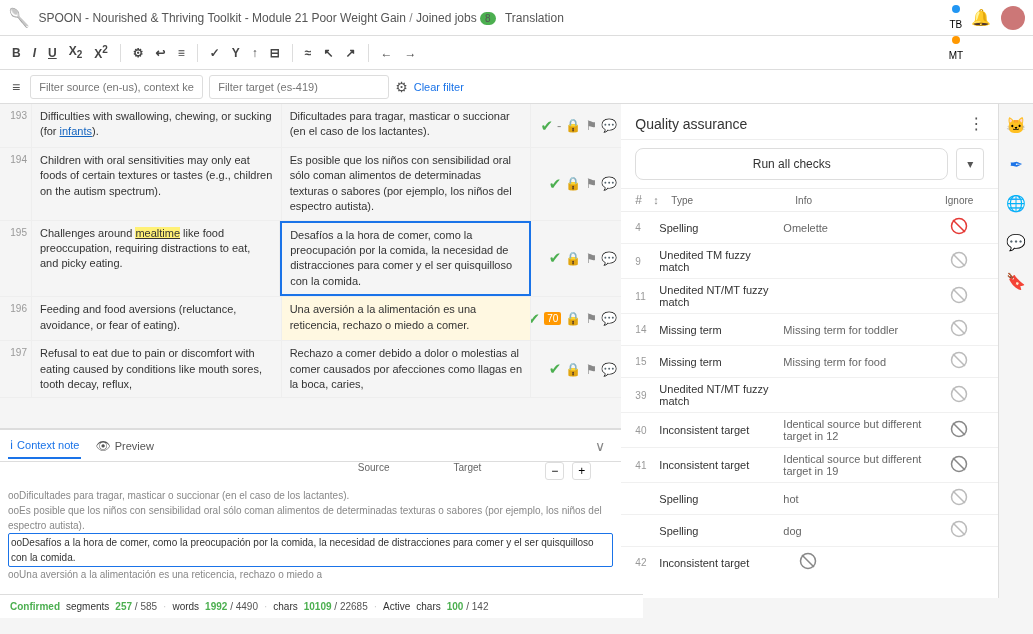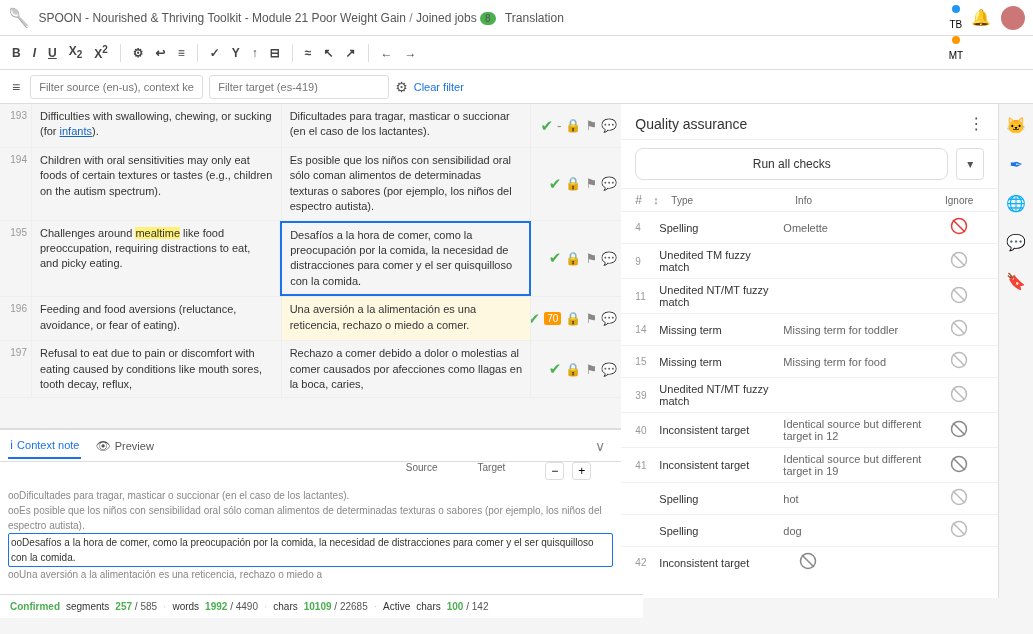--- a/index.html
+++ b/index.html
@@ -84,21 +84,21 @@
     }
     .segment-actions {
       width: 90px; min-width: 90px; display: flex; align-items: center;
       justify-content: flex-end; gap: 4px; padding: 0 4px;
     }
     .seg-icon { font-size: 13px; color: #888; cursor: pointer; }
     .seg-status-green { color: #4caf50; font-size: 15px; }
     .seg-score { font-size: 10px; background: #ff9800; color: #fff; border-radius: 2px; padding: 1px 3px; }
 
     
-    .hl-yellow { background: #fff176; }
+    .hl-yellow { background: #fff176; text-decoration: underline; }
     .hl-blue-underline { text-decoration: underline; color: #1565c0; text-align: center; }
 
     
     .bottom-panel {
       height: 170px; border-top: 2px solid #ddd; background: #fff;
       display: flex; flex-direction: column;
     }
     .bottom-tabs {
       display: flex; align-items: center; height: 32px; border-bottom: 1px solid #ddd;
       padding: 0 8px; gap: 12px;
@@ -109,21 +109,21 @@
     }
     .bottom-tab.active { color: #1a73e8; border-bottom: 2px solid #1a73e8; }
     .bottom-tab-icon { font-size: 12px; }
     .bottom-content {
       flex: 1; overflow-y: auto; padding: 6px 8px; font-size: 11px; color: #333; line-height: 1.5;
     }
     .bottom-right-icon {
       margin-left: auto; font-size: 14px; color: #888; cursor: pointer; padding: 0 8px;
     }
     .bottom-source-target-header {
-      display: flex; justify-content: flex-end; gap: 40px;
+      display: flex; justify-content: flex-end; gap: 64px;
       font-size: 10px; color: #666; padding-right: 30px; margin-bottom: 2px;
     }
     .bottom-actions { display: flex; align-items: center; gap: 8px; }
     .bottom-mini-btn { background: none; border: 1px solid #ddd; border-radius: 3px; cursor: pointer; font-size: 12px; padding: 1px 5px; }
 
     
     .status-bar {
       height: 24px; background: #fff; border-top: 1px solid #ddd;
       display: flex; align-items: center; padding: 0 10px; gap: 6px; font-size: 10px; color: #555;
       position: fixed; bottom: 16px; width: 643px;

